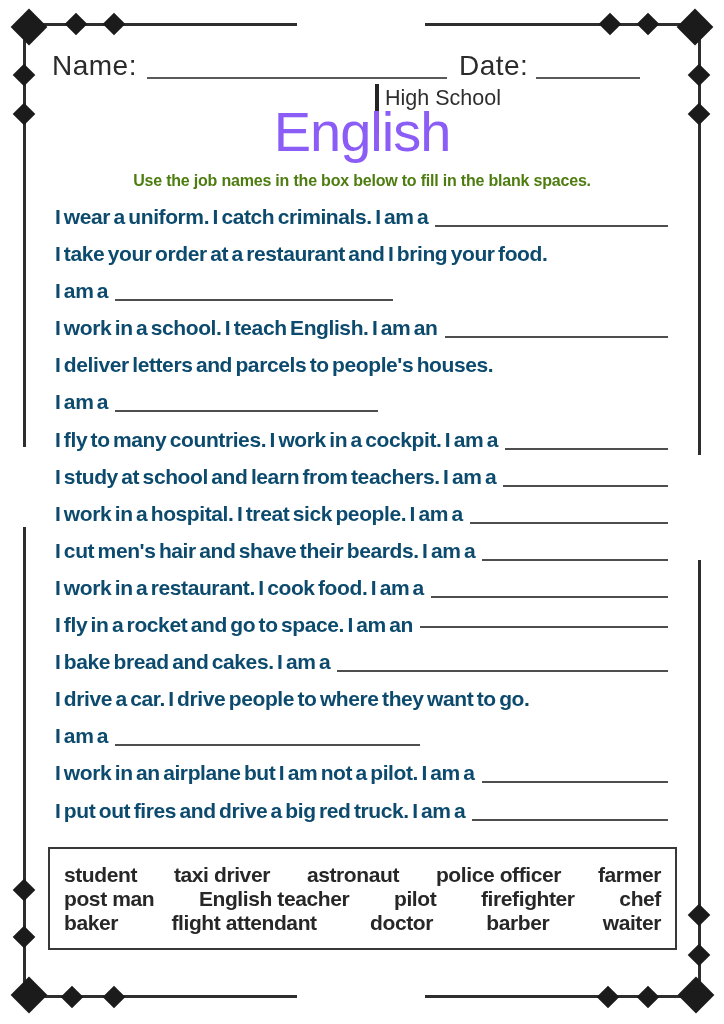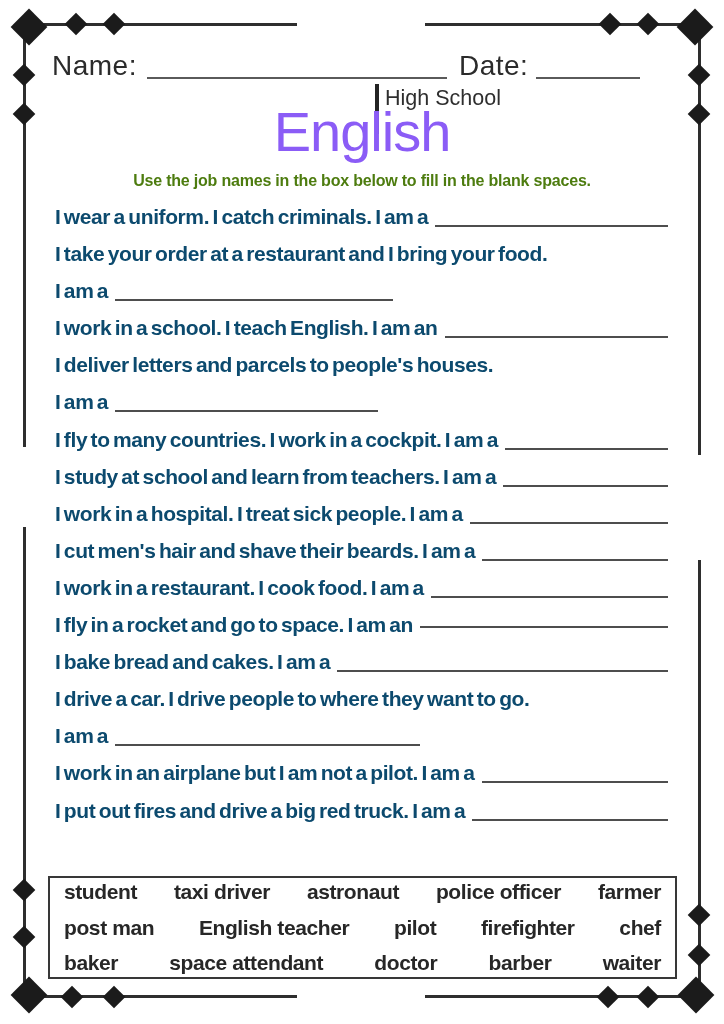--- a/index.html
+++ b/index.html
@@ -25,22 +25,22 @@
   .sentences{position:absolute;left:55px;top:198px;width:613px;}
   .srow{height:37.1px;line-height:37.1px;display:flex;align-items:baseline;font-size:21px;font-weight:bold;letter-spacing:-.4px;word-spacing:-2px;white-space:nowrap;color:#0c4a6e;}
   .stext{display:inline-block;}
   .blank{border-bottom:2.5px solid #4e4e4e;height:20px;margin-left:7px;position:relative;top:3px;}
   .blank.fill{flex:1 1 auto;}
   .blank.w278{width:278px;}
   .blank.w263{width:263px;}
   .blank.w305{width:305px;}
   .blank.raised{top:-4px;border-bottom-width:2px;}
   
-  .word-box{position:absolute;left:48px;top:876px;width:629px;height:103px;border:2.5px solid #383838;box-sizing:border-box;
-    display:flex;flex-direction:column;justify-content:space-between;padding:2px 14px;}
+  .word-box{position:absolute;left:48px;top:847px;width:629px;height:103px;border:2.5px solid #383838;box-sizing:border-box;
+    display:flex;flex-direction:column;justify-content:center;padding:2px 14px;}
   .wrow{display:flex;justify-content:space-between;font-size:21px;font-weight:bold;letter-spacing:-.4px;color:#272727;}
 </style>
 </head>
 <body>
 
 <div>
   <div class="bline" style="left:29px;top:23px;width:268px;height:2.5px"></div>
   <div class="bline" style="left:425px;top:23px;width:269px;height:2.5px"></div>
   <div class="bline" style="left:29px;top:995px;width:268px;height:2.5px"></div>
   <div class="bline" style="left:425px;top:995px;width:269px;height:2.5px"></div>
@@ -164,18 +164,18 @@
   </div>
   <div class="wrow">
     <span>post man</span>
     <span>English teacher</span>
     <span>pilot</span>
     <span>firefighter</span>
     <span>chef</span>
   </div>
   <div class="wrow">
     <span>baker</span>
-    <span>space attendant</span>
+    <span>flight attendant</span>
     <span>doctor</span>
     <span>barber</span>
     <span>waiter</span>
   </div>
 </div>
 
 </body></html>

